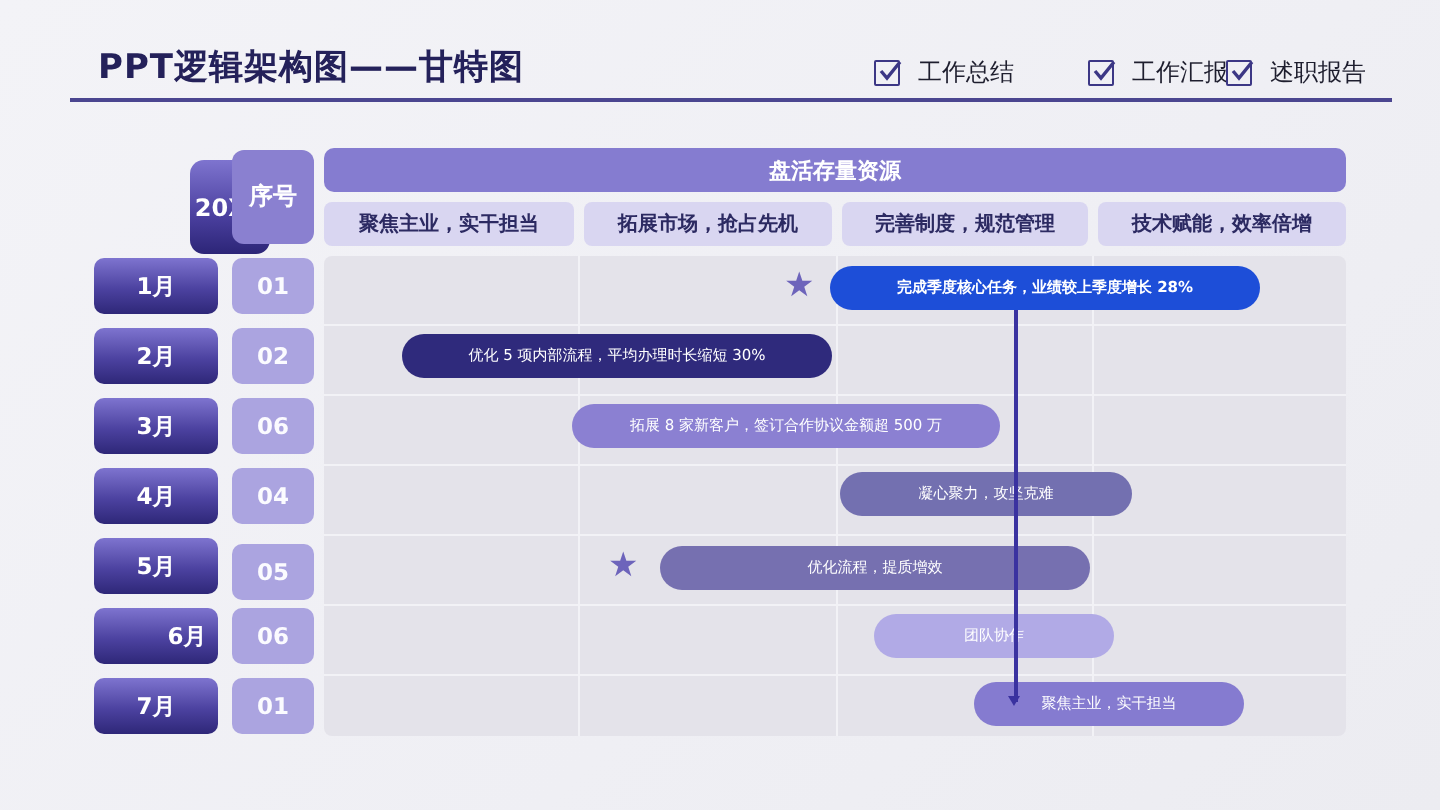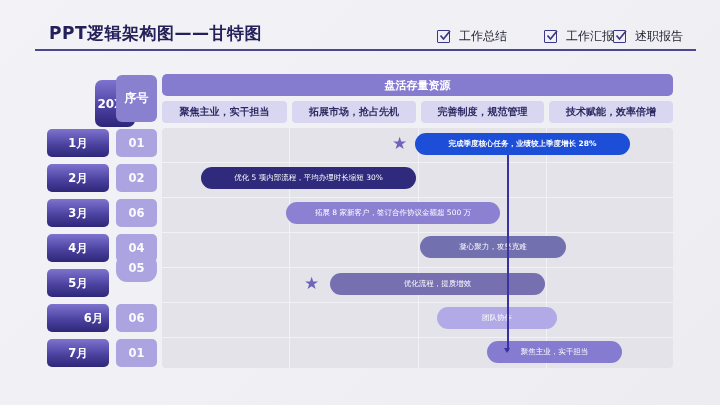--- a/index.html
+++ b/index.html
@@ -122,21 +122,21 @@
 <div class="box month" style="top:199px;">3月</div>
 <div class="box month" style="top:234px;">4月</div>
 <div class="box month" style="top:269px;">5月</div>
 <div class="box month" style="top:304px;padding-left:31px;">6月</div>
 <div class="box month" style="top:339px;">7月</div>
 
 <div class="box seq" style="top:129px;">01</div>
 <div class="box seq" style="top:164px;">02</div>
 <div class="box seq" style="top:199px;">06</div>
 <div class="box seq" style="top:234px;">04</div>
-<div class="box seq" style="top:254px;border-radius:11px;">05</div>
+<div class="box seq" style="top:272px;">05</div>
 <div class="box seq" style="top:304px;">06</div>
 <div class="box seq" style="top:339px;">01</div>
 
 <div class="top-header">盘活存量资源</div>
 <div class="sub-header" style="left:162px; width:125px;">聚焦主业，实干担当</div>
 <div class="sub-header" style="left:292px; width:124px;">拓展市场，抢占先机</div>
 <div class="sub-header" style="left:421px; width:123px;">完善制度，规范管理</div>
 <div class="sub-header" style="left:549px; width:124px;">技术赋能，效率倍增</div>
 
 <div class="grid">

